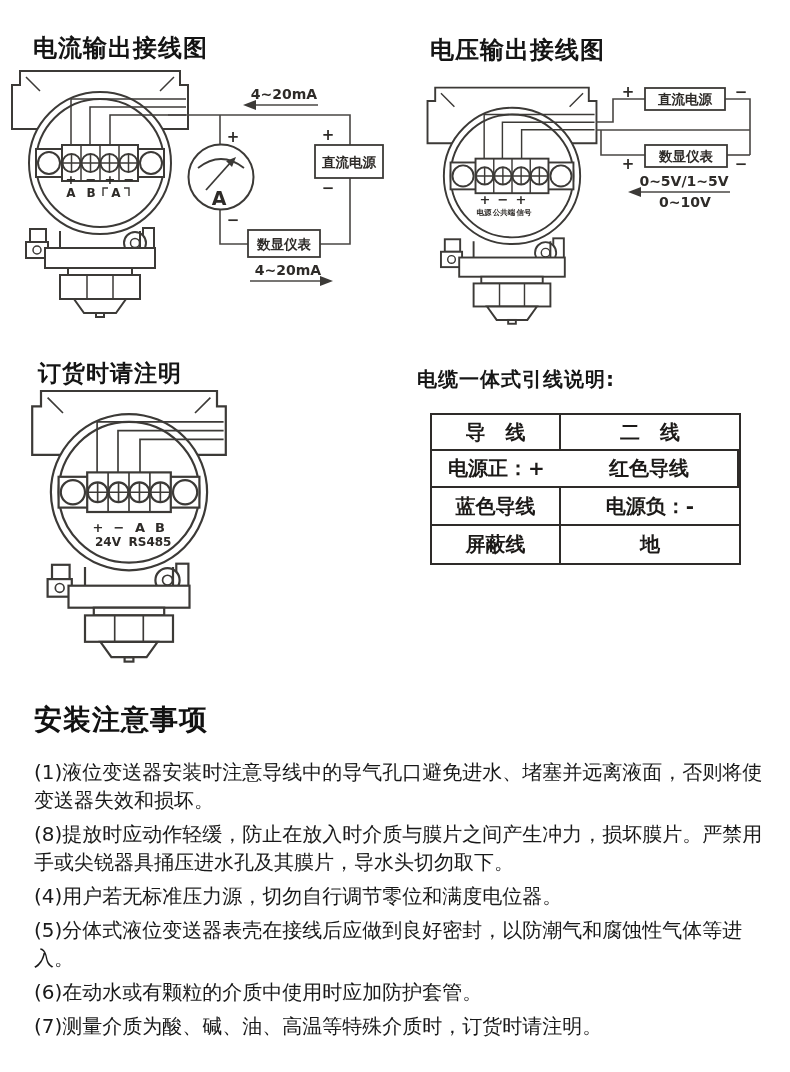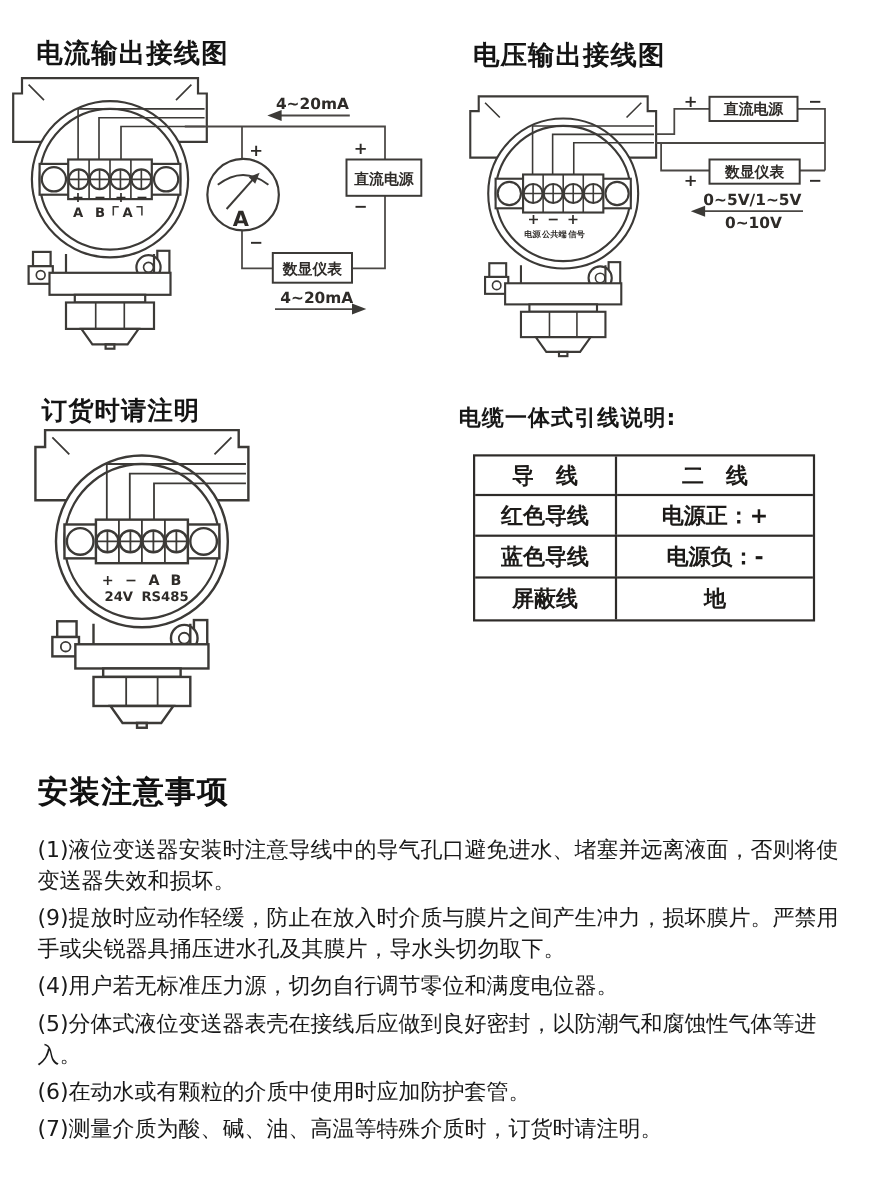--- a/index.html
+++ b/index.html
@@ -163,31 +163,31 @@
     <text x="140" y="182" text-anchor="middle" class="tlab">A</text>
     <text x="160" y="182" text-anchor="middle" class="tlab">B</text>
     <text x="108" y="196" text-anchor="middle" class="tlab2">24V</text>
     <text x="150" y="196" text-anchor="middle" class="tlab2">RS485</text>
   </svg>
 
   <div class="tblTitle">电缆一体式引线说明:</div>
   <div class="ctable">
     <div class="cell c1 hdr">导　线</div>
     <div class="cell hdr">二　线</div>
+    <div class="cell">电源正：+</div>
     <div class="cell c1">红色导线</div>
-    <div class="cell">电源正：+</div>
     <div class="cell c1">蓝色导线</div>
     <div class="cell">电源负：-</div>
     <div class="cell c1">屏蔽线</div>
     <div class="cell">地</div>
   </div>
 
   <div class="insTitle">安装注意事项</div>
   <div class="notes">
     <p>(1)液位变送器安装时注意导线中的导气孔口避免进水、堵塞并远离液面，否则将使变送器失效和损坏。</p>
-    <p>(9)提放时应动作轻缓，防止在放入时介质与膜片之间产生冲力，损坏膜片。严禁用手或尖锐器具捅压进水孔及其膜片，导水头切勿取下。</p>
+    <p>(8)提放时应动作轻缓，防止在放入时介质与膜片之间产生冲力，损坏膜片。严禁用手或尖锐器具捅压进水孔及其膜片，导水头切勿取下。</p>
     <p>(4)用户若无标准压力源，切勿自行调节零位和满度电位器。</p>
     <p>(5)分体式液位变送器表壳在接线后应做到良好密封，以防潮气和腐蚀性气体等进入。</p>
     <p>(6)在动水或有颗粒的介质中使用时应加防护套管。</p>
     <p>(7)测量介质为酸、碱、油、高温等特殊介质时，订货时请注明。</p>
   </div>
 
 </div>
 
 </body></html>

